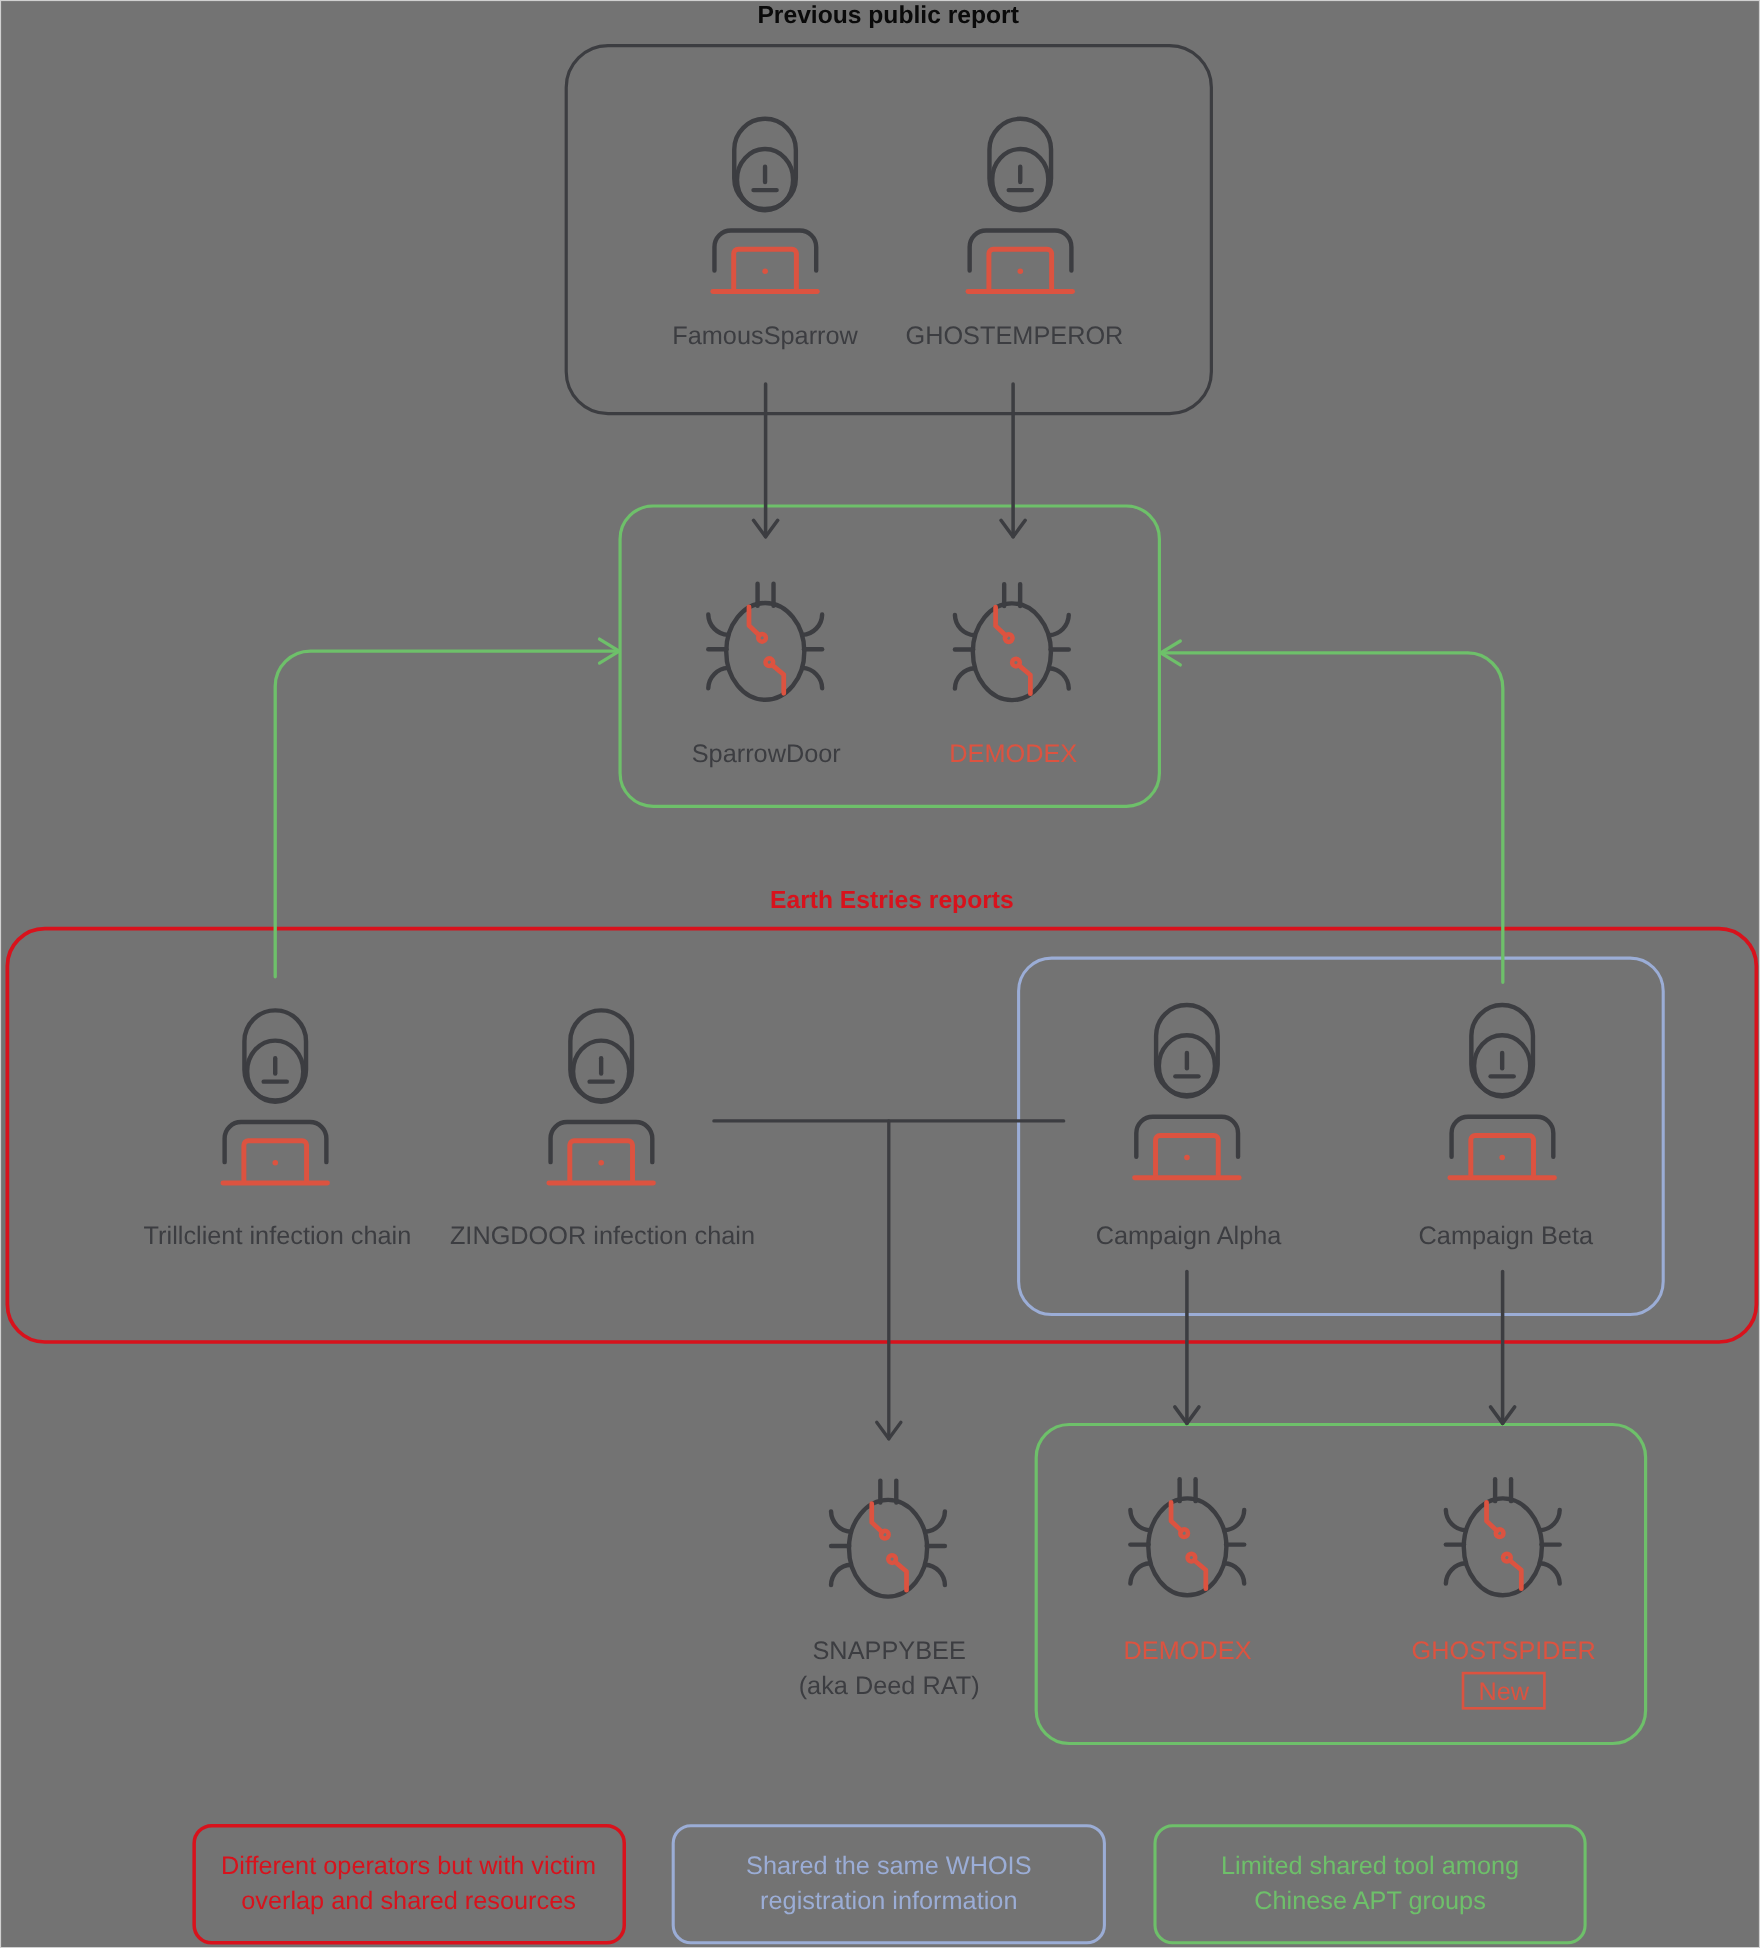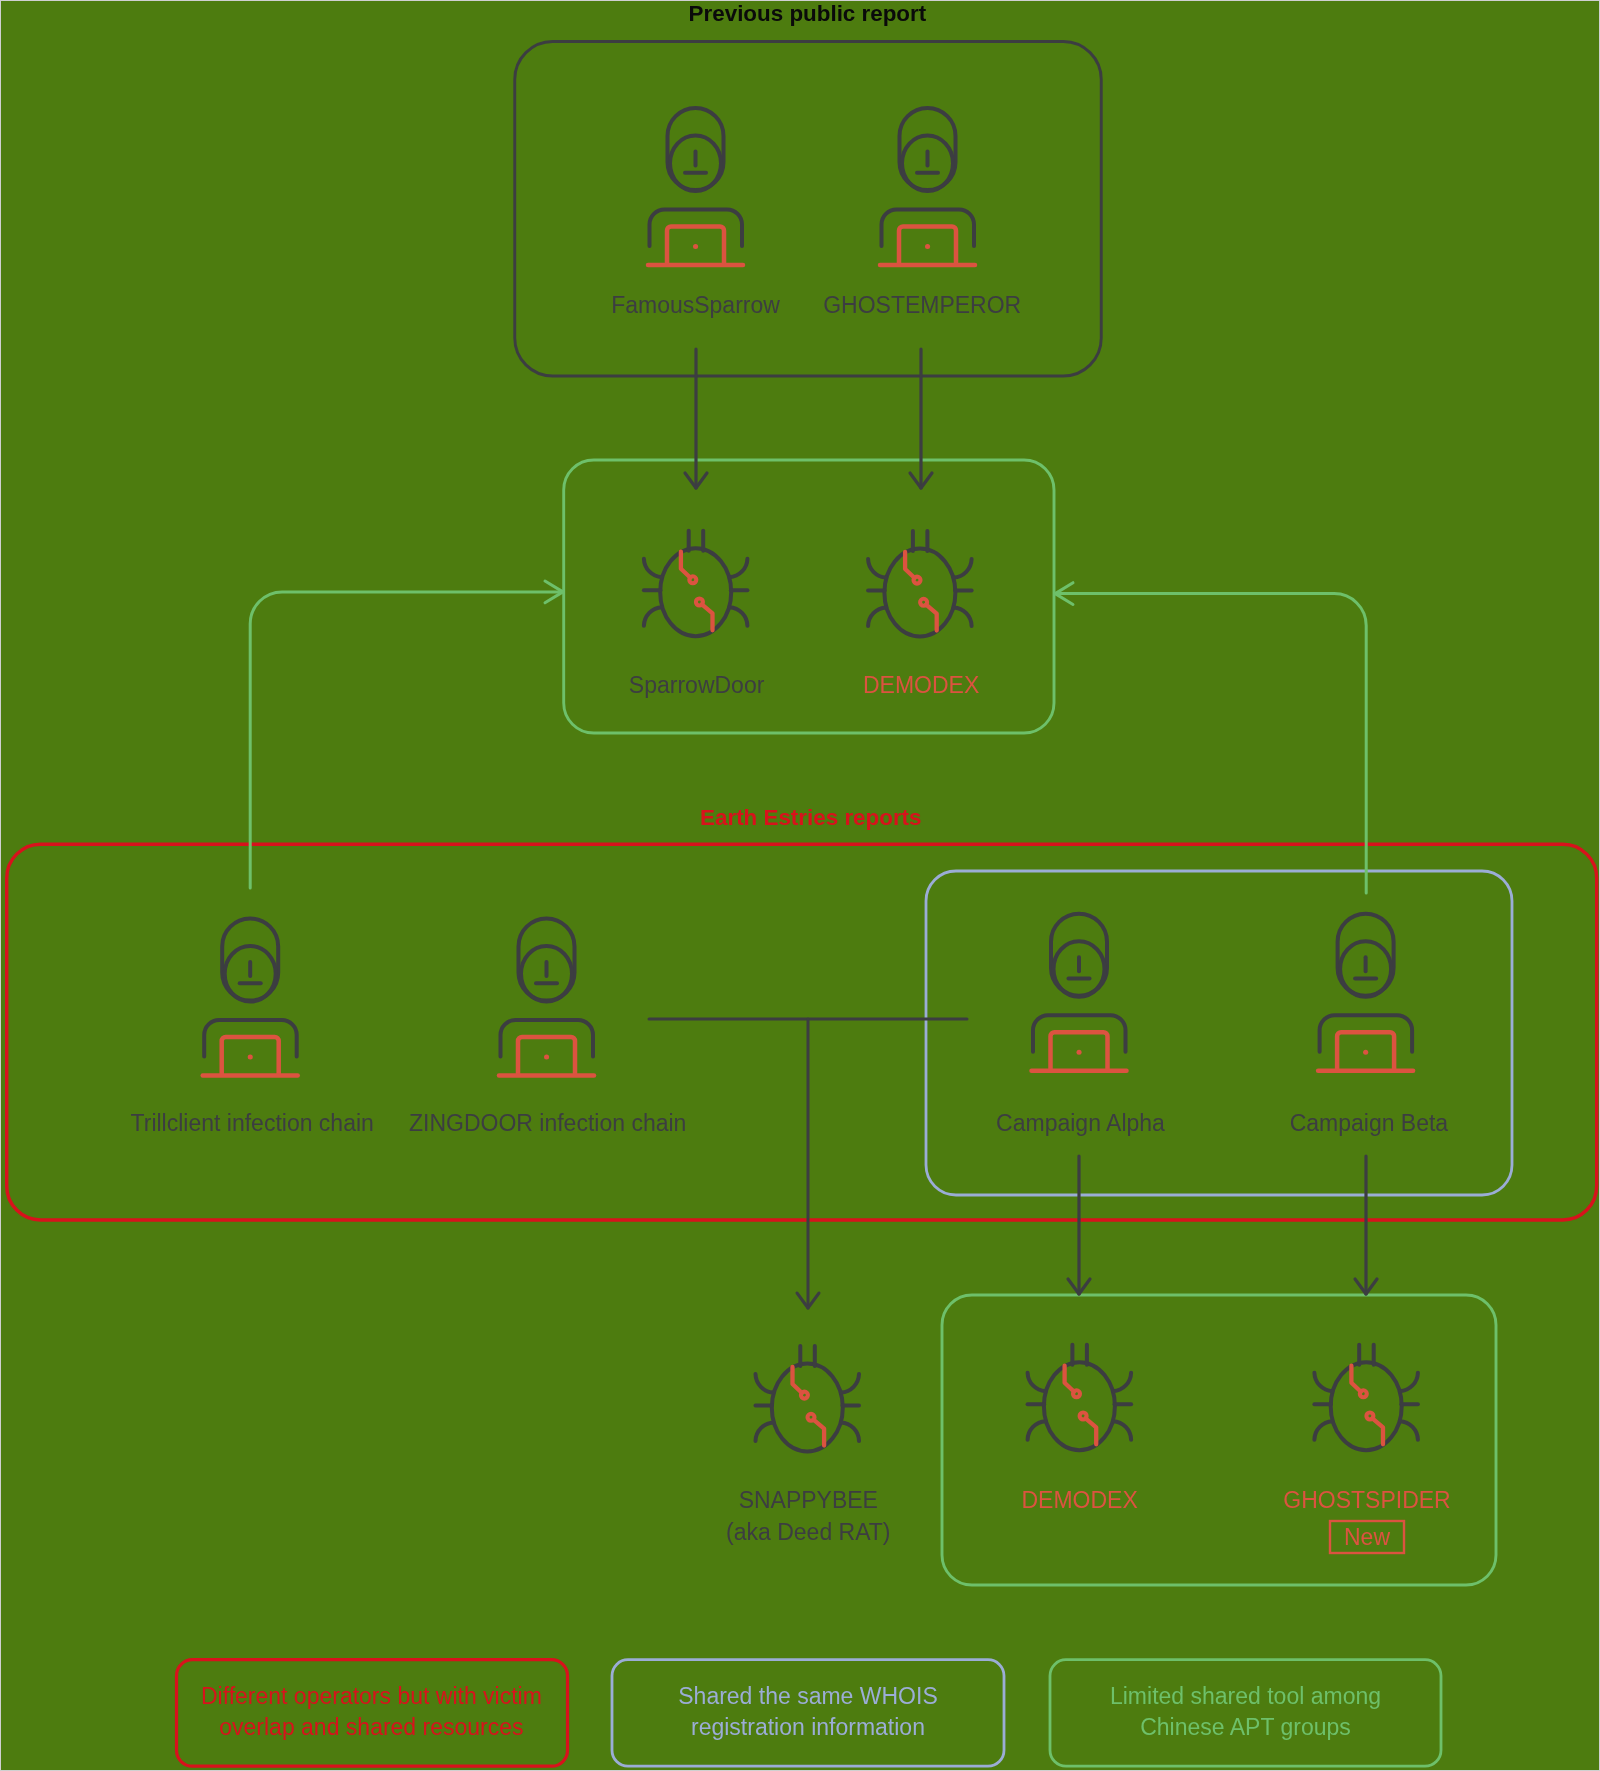--- a/index.html
+++ b/index.html
@@ -1,17 +1,17 @@
 <!DOCTYPE html>
 <html><head>
 <meta charset="utf-8">
 <style>
   html,body{margin:0;padding:0;background:#ffffff;}
   body{width:1600px;height:1771px;font-family:"Liberation Sans",sans-serif;overflow:hidden;}
-  #stage{position:relative;width:1600px;height:1771px;background:#4d7c0f;box-sizing:border-box;border:1px solid #d0d0d0;}
+  #stage{position:relative;width:1600px;height:1771px;background:#737373;box-sizing:border-box;border:1px solid #d0d0d0;}
   #diagram{position:absolute;left:0;top:0;}
   text{font-family:"Liberation Sans",sans-serif;}
 </style>
 </head>
 <body>
 
 <div id="stage">
 <svg id="diagram" width="1600" height="1771" viewBox="0 0 1600 1771">
 <g>
 <rect x="513.75" y="40.5" width="586.5" height="334.5" rx="38" ry="38" fill="none" stroke="#3c3d41" stroke-width="2.9"></rect>

